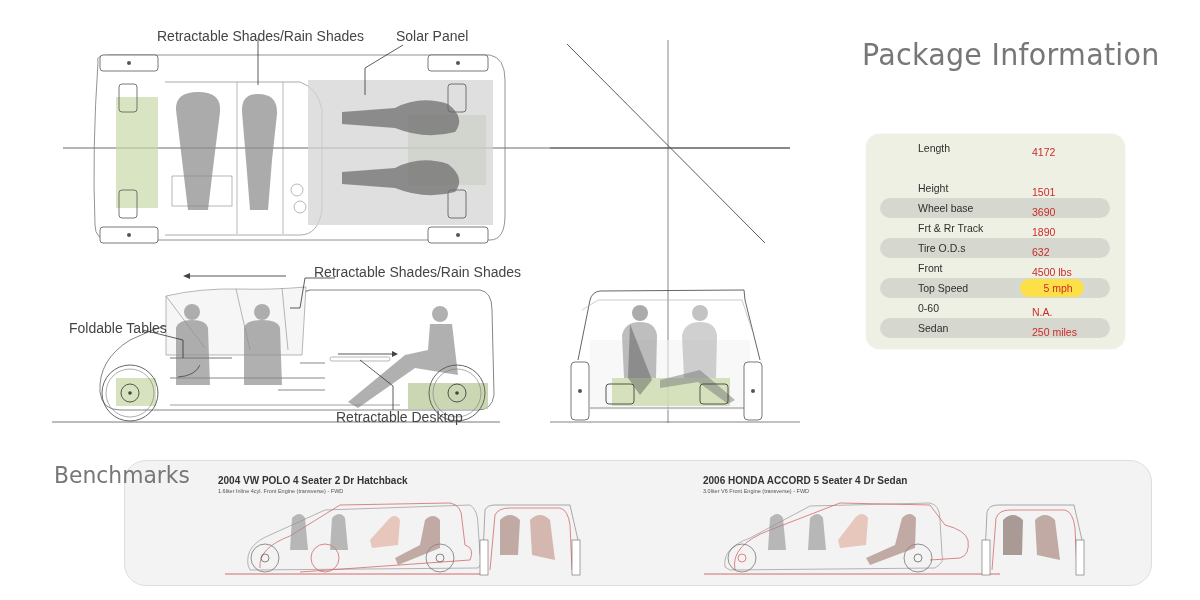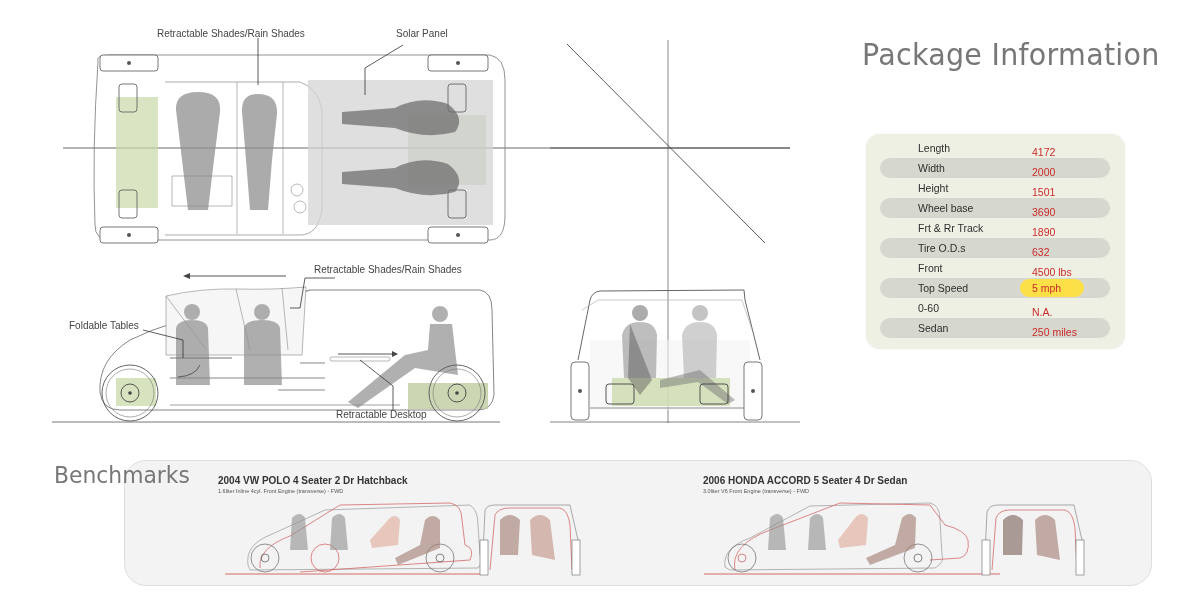--- a/index.html
+++ b/index.html
@@ -1,25 +1,25 @@
 <!DOCTYPE html>
 <html><head>
 <meta charset="utf-8">
 <style>
   * { box-sizing: border-box; margin: 0; padding: 0; }
   html, body { width: 1200px; height: 600px; background: #ffffff; overflow: hidden; }
   body { position: relative; font-family: "DejaVu Sans", sans-serif; color: #333; }
   svg { position: absolute; overflow: visible; }
 
-  .callout { position: absolute; font-size: 10px; color: #444; white-space: nowrap; font-family: "Liberation Sans", sans-serif; }
+  .callout { position: absolute; font-size: 14px; color: #444; white-space: nowrap; font-family: "Liberation Sans", sans-serif; }
 
   .pkg-title { position: absolute; left: 862px; top: 36px; font-size: 31px; font-weight: 300; color: #777; letter-spacing: 0.3px; font-family: "DejaVu Sans", sans-serif; font-weight: normal; transform: scaleX(0.92); transform-origin: left top; }
 
   .spec-panel { position: absolute; left: 866px; top: 134px; width: 259px; height: 215px; background: #eef0e4; border-radius: 14px; box-shadow: 0 0 2px rgba(0,0,0,0.08); }
-  .spec-row { position: absolute; left: 14px; width: 230px; height: 20px; font-size: 10.5px; font-family: "Liberation Sans", sans-serif; }
+  .spec-row { position: absolute; left: 14px; width: 230px; height: 20px; font-size: 10.5px; font-family: "Liberation Sans", sans-serif; text-align: center; }
   .spec-row.striped { background: #d6d8cf; border-radius: 10px; }
   .spec-label { position: absolute; left: 38px; top: 4px; color: #2e2e2e; }
   .spec-value { position: absolute; left: 152px; top: 8px; color: #cc2a2a; }
   .spec-value.pill { left: 140px; top: 1px; height: 18px; width: 64px; background: #fde047; border-radius: 9px; padding: 3px 0 0 12px; }
 
   .bench-title { position: absolute; left: 54px; top: 462px; font-size: 23px; color: #777; font-family: "DejaVu Sans", sans-serif; transform: scaleX(0.95); transform-origin: left top; }
   .bench-panel { position: absolute; left: 124px; top: 460px; width: 1028px; height: 126px; background: #f3f3f3; border: 1px solid #dedede; border-radius: 22px; }
   .bench-head { position: absolute; font-size: 10px; font-weight: bold; color: #333; font-family: "Liberation Sans", sans-serif; white-space: nowrap; }
   .bench-sub { position: absolute; font-size: 5.5px; color: #555; font-family: "Liberation Sans", sans-serif; white-space: nowrap; }
 </style>
@@ -155,24 +155,20 @@
 <span class="callout" style="left:336px;top:409px">Retractable Desktop</span>
 </div>
 
 <div class="pkg-title">Package Information</div>
 
 <div class="spec-panel">
   <div class="spec-row" style="top:4px">
     <span class="spec-label">Length</span>
     <span class="spec-value">4172</span>
   </div>
-  <div class="spec-row striped" style="top:24px">
-    <span class="spec-label">Width</span>
-    <span class="spec-value">2000</span>
-  </div>
   <div class="spec-row" style="top:44px">
     <span class="spec-label">Height</span>
     <span class="spec-value">1501</span>
   </div>
   <div class="spec-row striped" style="top:64px">
     <span class="spec-label">Wheel base</span>
     <span class="spec-value">3690</span>
   </div>
   <div class="spec-row" style="top:84px">
     <span class="spec-label">Frt &amp; Rr Track</span>

